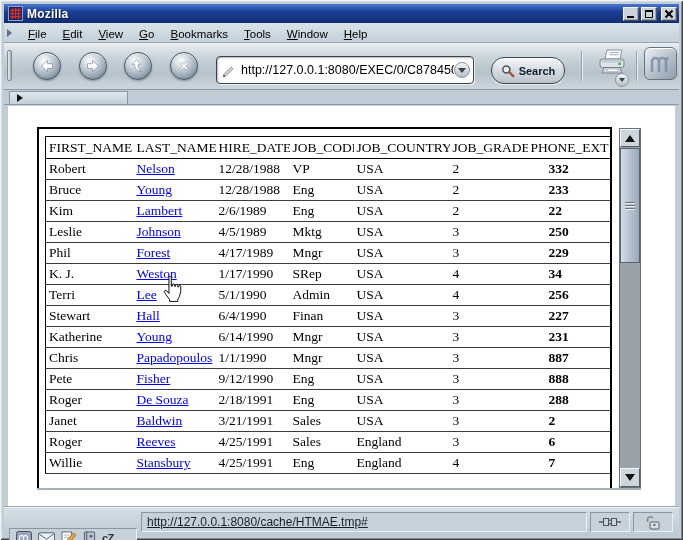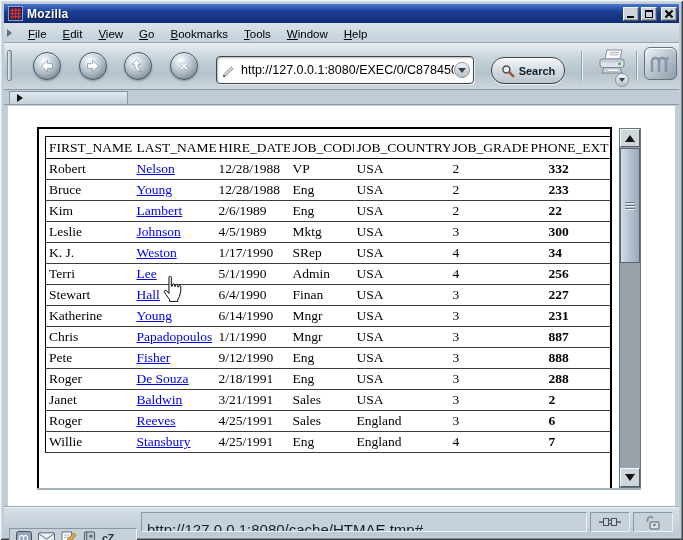--- a/index.html
+++ b/index.html
@@ -125,21 +125,21 @@
 
   
   .statusbar { position:absolute; left:4px; right:4px; top:506px; height:30px;
     background:linear-gradient(#d6dfe6,#bcc8d3); border-top:1px solid #99a5b0;
     box-shadow:inset 0 1px 0 #eef4f8; }
   .sb-cell { position:absolute; top:5px; height:20px; border:1px solid;
     border-color:#8a96a0 #e8f0f6 #e8f0f6 #8a96a0; background:#c6d1da; }
   .comp-bar { left:5px; width:128px; display:flex; align-items:center; gap:6px; padding:0 6px;margin-top:16px; }
   .comp-bar .ic { display:flex; align-items:center; cursor:default; }
   .cz { font-size:11px; font-weight:bold; color:#2a3440; letter-spacing:-.5px; }
-  .status-url-box { left:137px; right:92px; padding:8px 5px; font-size:15px; color:#15202a; white-space:nowrap; overflow:hidden;text-decoration:underline; }
+  .status-url-box { left:137px; right:92px; padding:2px 5px; font-size:12px; color:#15202a; white-space:nowrap; overflow:hidden;text-decoration:underline; }
   .plug-box { right:49px; width:40px; display:flex; align-items:center; justify-content:center; }
   .lock-box { right:6px; width:40px; display:flex; align-items:center; justify-content:center; }
 
   .cursor { position:absolute; left:163px; top:276px; pointer-events:none; z-index:50; }
 </style>
 </head>
 <body>
 
 <div class="window">
 
@@ -305,21 +305,30 @@
               <td>2</td>
               <td class="col-phone">22</td>
             </tr>
             <tr>
               <td>Leslie</td>
               <td><a href="#">Johnson</a></td>
               <td>4/5/1989</td>
               <td>Mktg</td>
               <td>USA</td>
               <td>3</td>
-              <td class="col-phone">300</td>
+              <td class="col-phone">250</td>
+            </tr>
+            <tr>
+              <td>Phil</td>
+              <td><a href="#">Forest</a></td>
+              <td>4/17/1989</td>
+              <td>Mngr</td>
+              <td>USA</td>
+              <td>3</td>
+              <td class="col-phone">229</td>
             </tr>
             <tr>
               <td>K. J.</td>
               <td><a href="#">Weston</a></td>
               <td>1/17/1990</td>
               <td>SRep</td>
               <td>USA</td>
               <td>4</td>
               <td class="col-phone">34</td>
             </tr>

